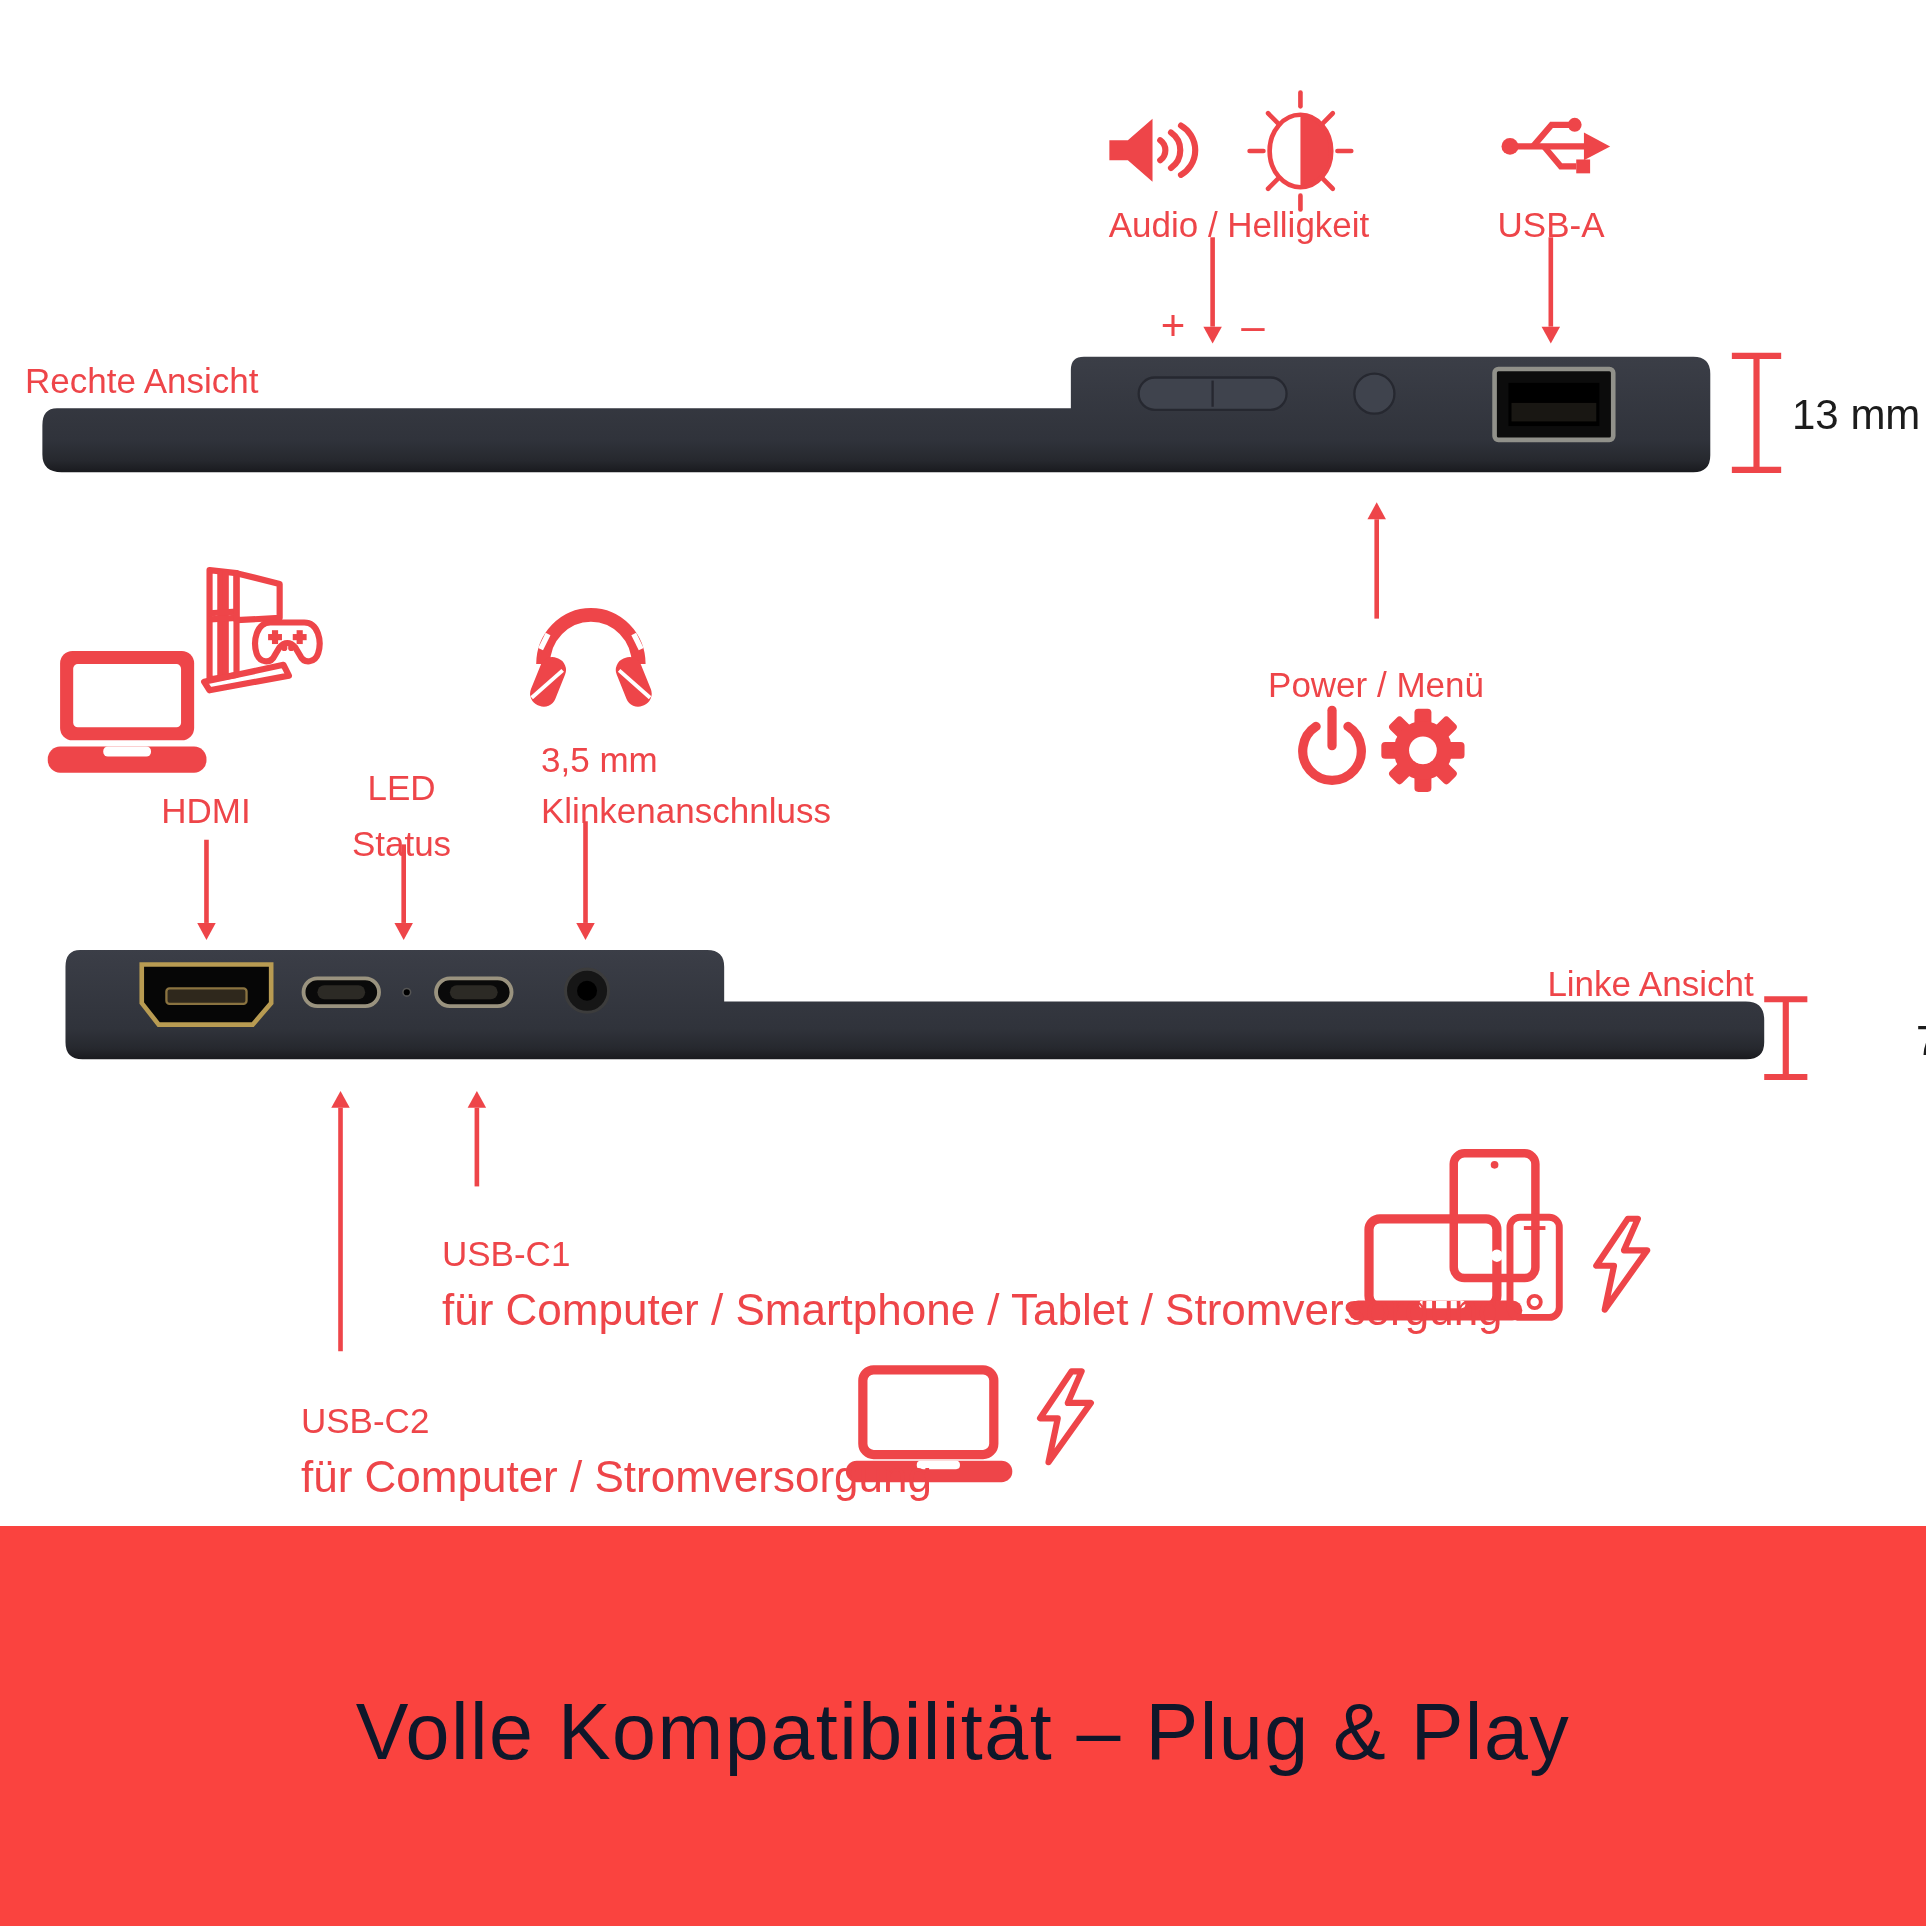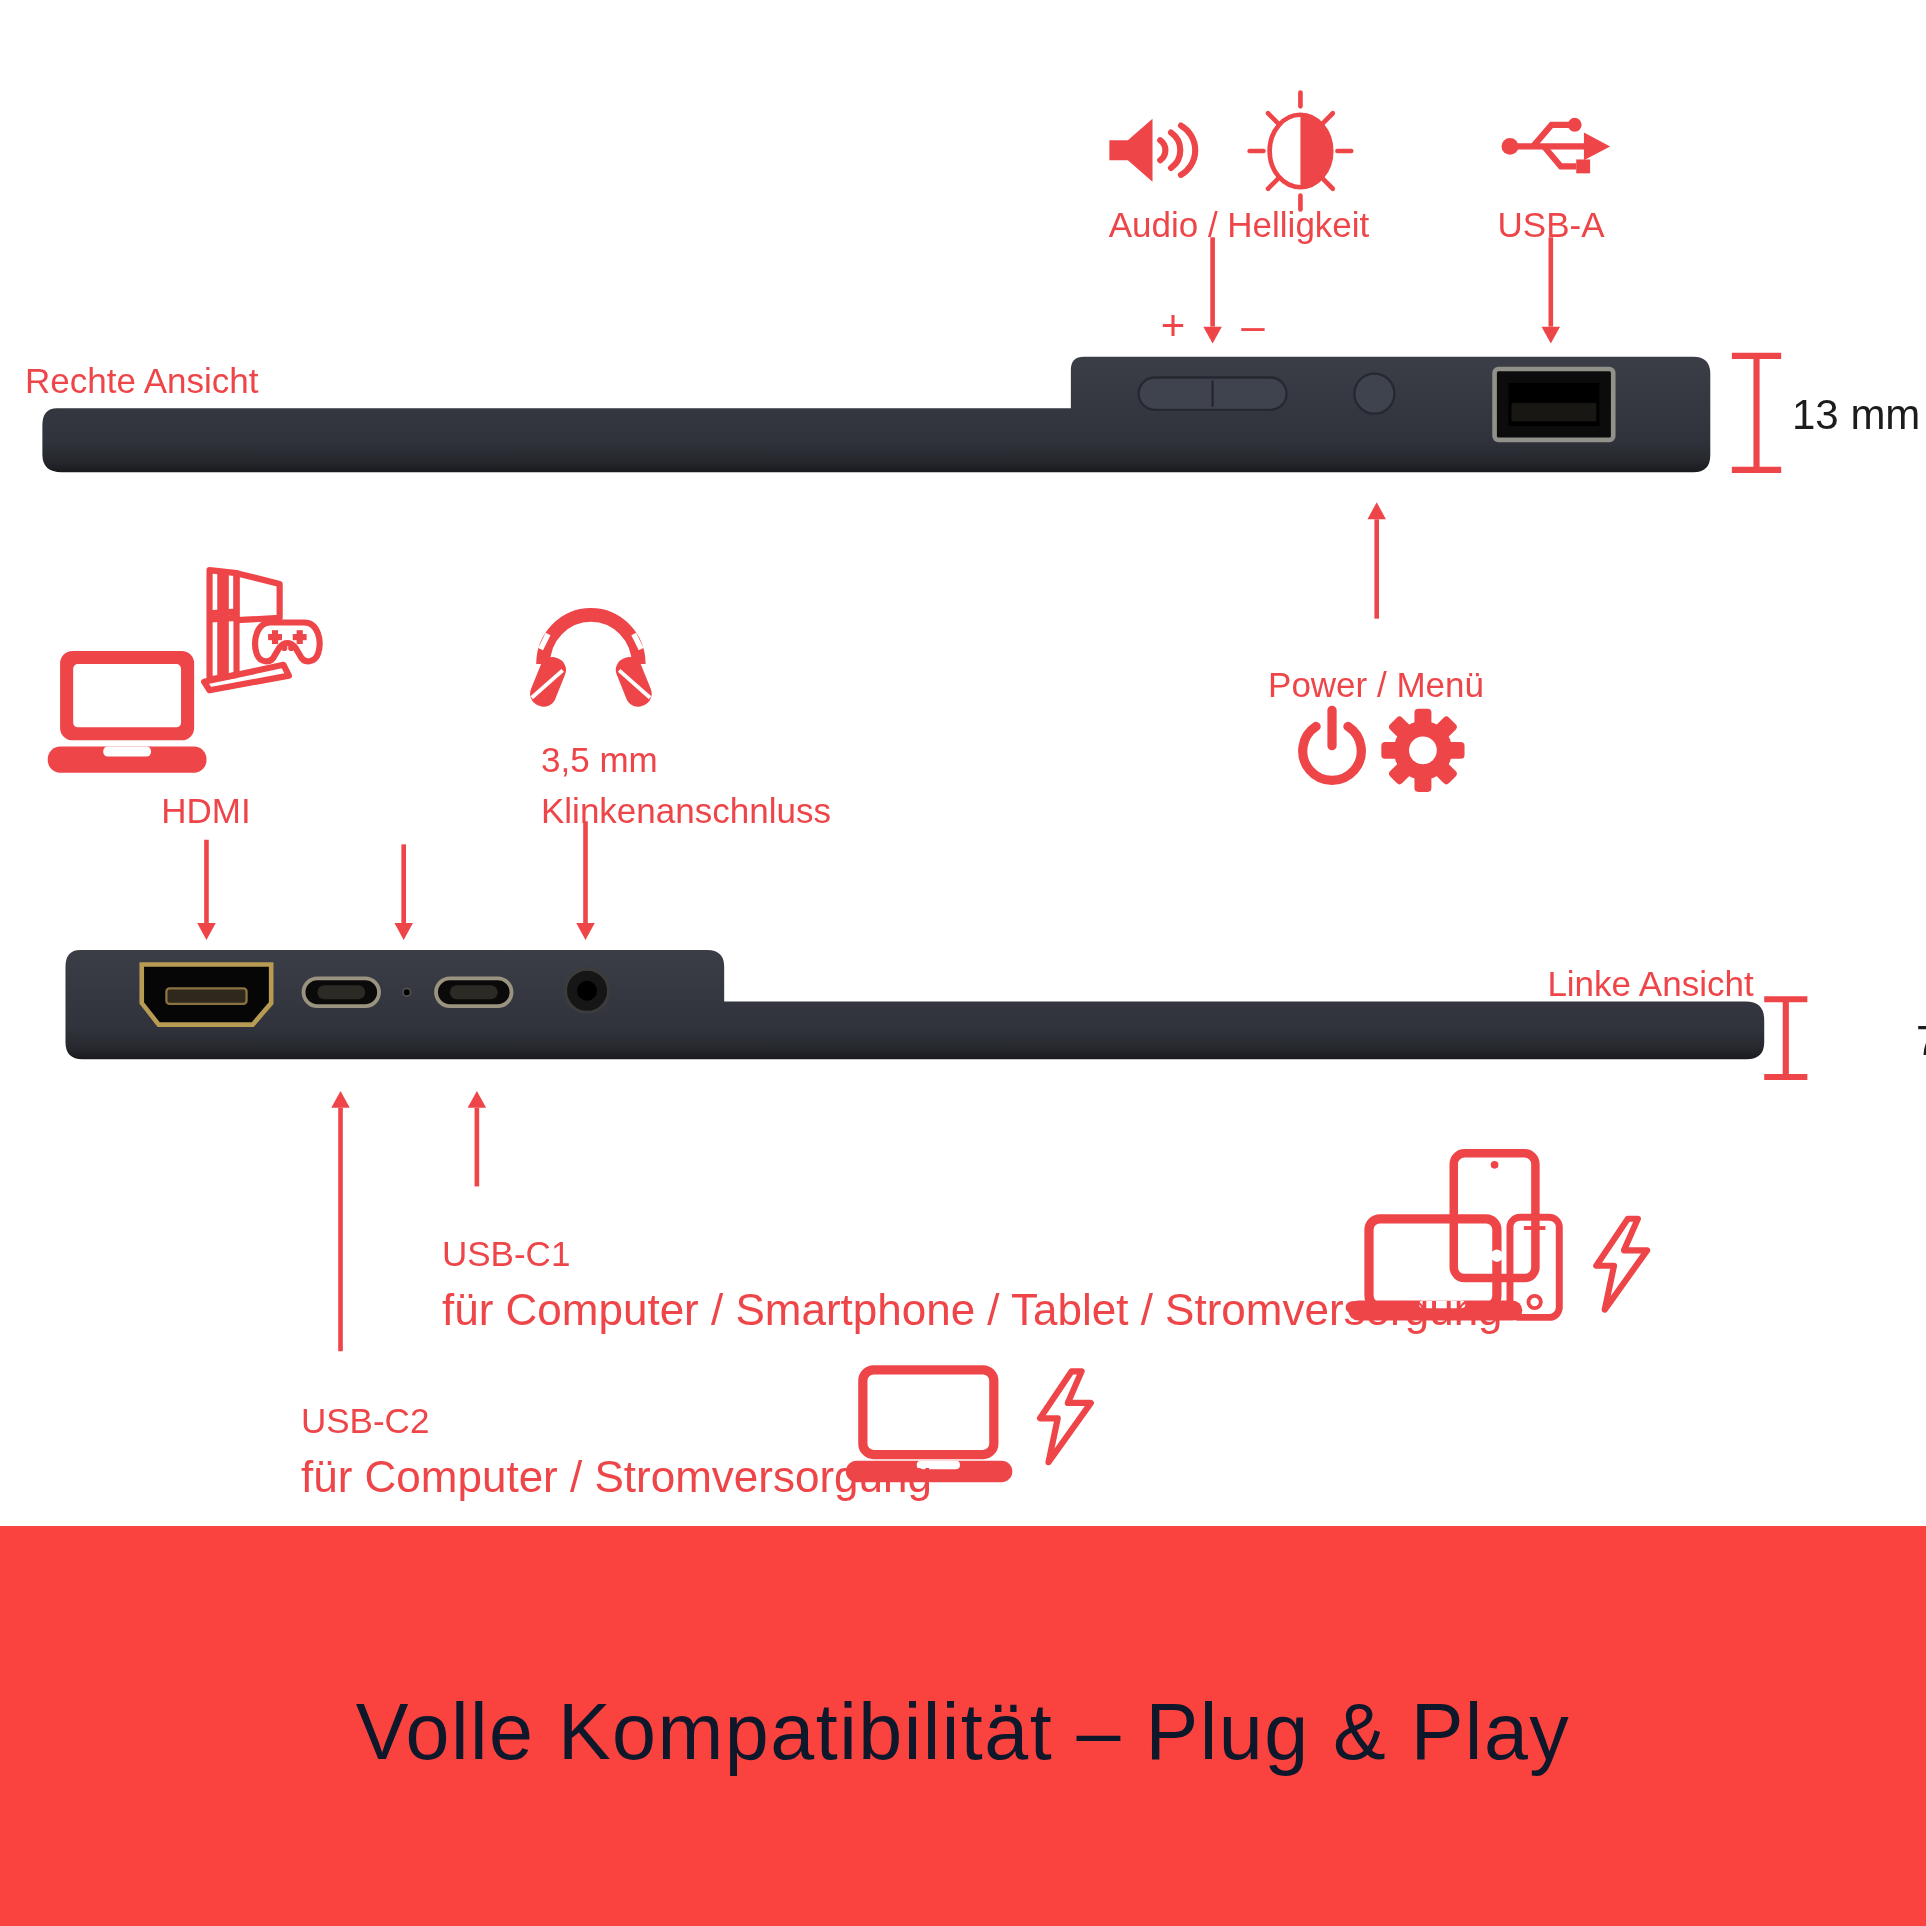--- a/index.html
+++ b/index.html
@@ -259,20 +259,24 @@
 
   <div class="pm" style="left:1150px;top:302px;">+</div>
   <div class="pm" style="left:1230px;top:302px;">–</div>
 
   <div class="dim" style="left:1792px;top:391px;">13 mm</div>
 
   <div class="lbl center" style="left:1222px;top:651px;width:308px;">Power / Menü</div>
 
   <div class="lbl center" style="left:129px;top:777px;width:154px;">HDMI</div>
 
+  <div class="lbl center" id="lbl-led" style="left:330px;top:746px;width:143px;">
+    <div>LED</div>
+    <div>Status</div>
+  </div>
 
   <div class="lbl" id="lbl-jack" style="left:541px;top:721px;">
     <div>3,5 mm</div>
     <div>Klinkenanschnluss</div>
   </div>
 
   <div class="lbl center" style="left:1537px;top:950px;width:227px;">Linke Ansicht</div>
 
   <div class="dim" style="left:1916px;top:1017px;">7 mm</div>
 

